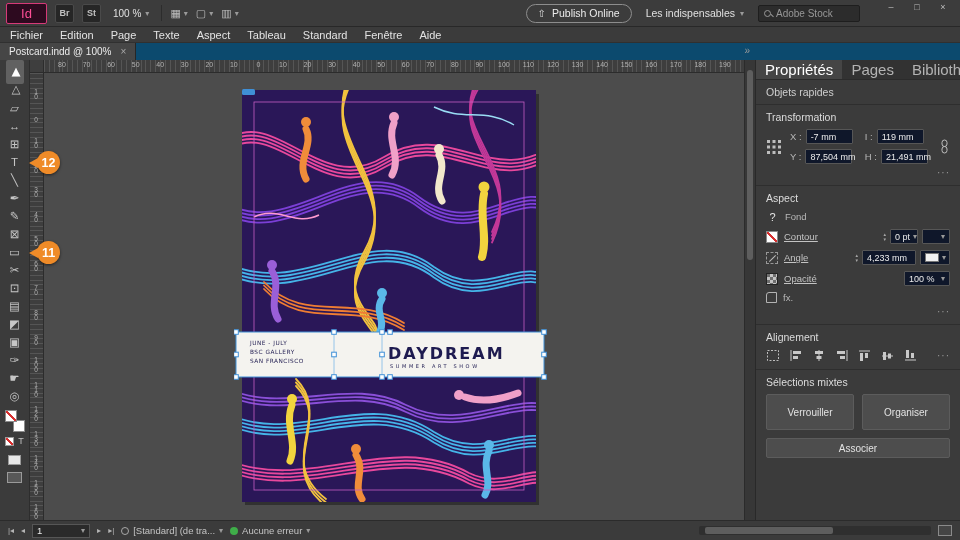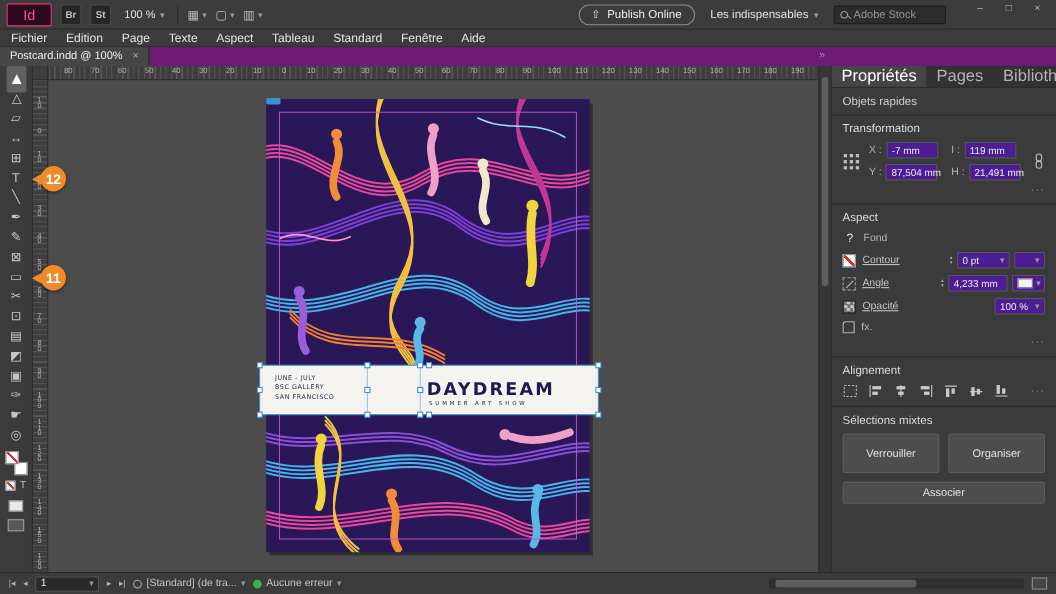--- a/index.html
+++ b/index.html
@@ -21,21 +21,21 @@
   .searchbox{display:flex;align-items:center;gap:5px;background:#2c2c2c;border:1px solid #1e1e1e;border-radius:2px;height:17px;width:102px;padding:0 5px;color:#979797;font-size:10px}
   .search-ico{width:7px;height:7px;border:1.3px solid #979797;border-radius:50%;position:relative;flex:none}
   .search-ico::after{content:"";position:absolute;width:4px;height:1.3px;background:#979797;transform:rotate(45deg);right:-3.5px;bottom:-1px}
   .winctl{position:absolute;top:0;right:4px;display:flex;color:#bdbdbd}
   .winbtn{width:26px;height:14px;font-size:9px;display:flex;align-items:center;justify-content:center}
 
   
   .menubar{position:absolute;top:27px;left:0;right:0;height:16px;background:#3b3b3b;border-bottom:1px solid #303030;display:flex;align-items:center;gap:17px;padding:0 10px;font-size:11px;color:#e3e3e3}
 
   
-  .tabbar{position:absolute;top:43px;left:0;right:0;height:17px;background:#701a75;display:flex;align-items:flex-end}
+  .tabbar{position:absolute;top:43px;left:0;right:0;height:17px;background:#0c4a6e;display:flex;align-items:flex-end}
   .doctab{height:17px;background:#464646;display:flex;align-items:center;gap:9px;padding:0 9px;font-size:10px;color:#ececec;border-right:1px solid #262626}
   .tab-close{color:#a8a8a8;font-size:10px}
   .tab-overflow{position:absolute;right:210px;top:2px;color:#9a9a9a;font-size:10px}
 
   
   .main{position:absolute;top:60px;left:0;right:0;bottom:20px;display:flex}
 
   
   .toolcol{width:30px;flex:none;background:#3b3b3b;border-right:1px solid #2d2d2d;display:flex;flex-direction:column;align-items:center;padding-top:3px}
   .tool{width:24px;height:18px;line-height:18px;text-align:center;font-size:11.5px;color:#c6c6c6;border-radius:2px;flex:none}
@@ -76,21 +76,21 @@
   .rightpanel{width:205px;flex:none;background:#3b3b3b;border-left:1px solid #292929;display:flex;flex-direction:column;font-size:10px;overflow:hidden}
   .ptabs{display:flex;background:#323232;height:20px;flex:none;border-bottom:1px solid #2b2b2b;align-items:stretch}
   .ptab{padding:0 9px;display:flex;align-items:center;font-size:15px;color:#b3b3b3}
   .ptab.active{background:#454545;color:#fff}
   .psection{border-bottom:1px solid #2e2e2e;padding:6px 10px 7px}
   .ptitle{color:#dcdcdc;font-size:10.5px;margin-bottom:6px}
   .ptype{padding:6px 10px;color:#cfcfcf;border-bottom:1px solid #2e2e2e;font-size:10.5px}
   .prow{display:flex;align-items:center;gap:6px;margin:6px 0 0}
   .lbl{color:#b8b8b8;font-size:9.5px}
   .linklbl{color:#c3c3c3;font-size:9.5px;text-decoration:underline}
-  .field{background:#4c1d95;border:1px solid #565656;border-radius:1px;height:15px;display:flex;align-items:center;justify-content:space-between;gap:3px;padding:0 4px;color:#ececec;font-size:9px;white-space:nowrap}
+  .field{background:#0f172a;border:1px solid #565656;border-radius:1px;height:15px;display:flex;align-items:center;justify-content:space-between;gap:3px;padding:0 4px;color:#ececec;font-size:9px;white-space:nowrap}
   .stepper{display:flex;flex-direction:column;font-size:5px;color:#a8a8a8;line-height:5px;flex:none}
   .trow{display:flex;gap:8px;align-items:center}
   .tgrid{display:grid;grid-template-columns:auto auto;gap:5px 9px;flex:1}
   .tcell{display:flex;align-items:center;gap:4px}
   .tcell .field{width:47px}
   .dots{color:#9a9a9a;text-align:right;letter-spacing:1px;margin-top:3px;font-size:10px}
   .qmark{width:13px;height:13px;display:flex;align-items:center;justify-content:center;font-size:11px;color:#e4e4e4;flex:none}
   .slashswatch{width:12px;height:12px;border:1px solid #8a8a8a;background:#fff;background-image:linear-gradient(45deg,transparent 42%,#d83030 42%,#d83030 58%,transparent 58%);flex:none}
   .angleico{width:12px;height:12px;border:1px dashed #979797;position:relative;flex:none}
   .angleico::after{content:"";position:absolute;left:1px;top:5px;width:9px;height:1px;background:#bdbdbd;transform:rotate(-45deg)}
@@ -486,21 +486,21 @@
           <span class="lbl" data-name="fill-label">Fond</span>
         </div>
         <div class="prow">
           <span class="slashswatch" data-name="stroke-none-swatch"></span>
           <span class="linklbl" data-name="stroke-label">Contour</span>
           <div class="rightctl">
             <span class="stepper" data-name="stroke-weight-stepper">
                 <span>▴</span>
                 <span>▾</span>
               </span>
-            <div class="field" style="width:48px" data-name="stroke-weight-dropdown">
+            <div class="field" style="width:28px" data-name="stroke-weight-dropdown">
               <span>0 pt</span>
               <span class="chev" data-name="chevron-down-icon">▾</span>
             </div>
             <div class="field" style="width:28px" data-name="stroke-type-dropdown">
               <span></span>
                 <span class="chev" data-name="chevron-down-icon">▾</span>
             </div>
           </div>
         </div>
         <div class="prow">

